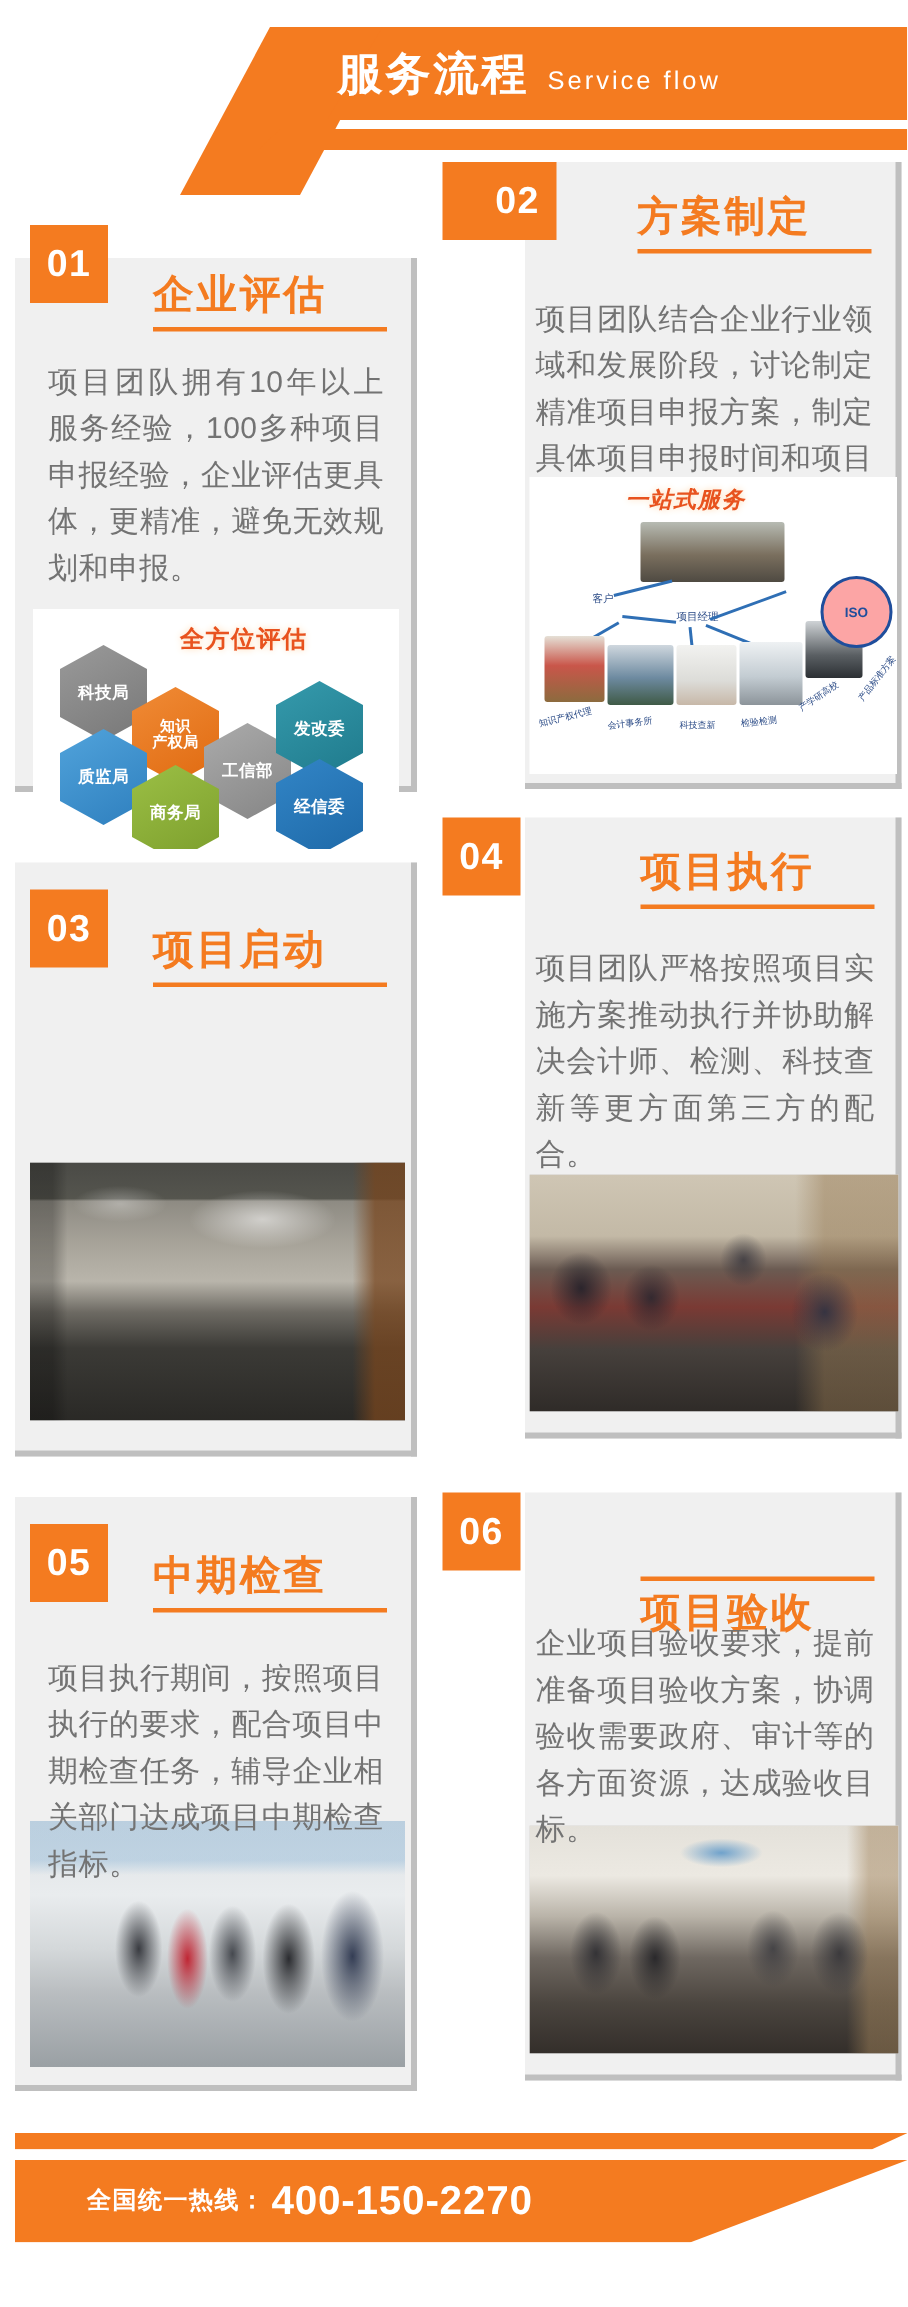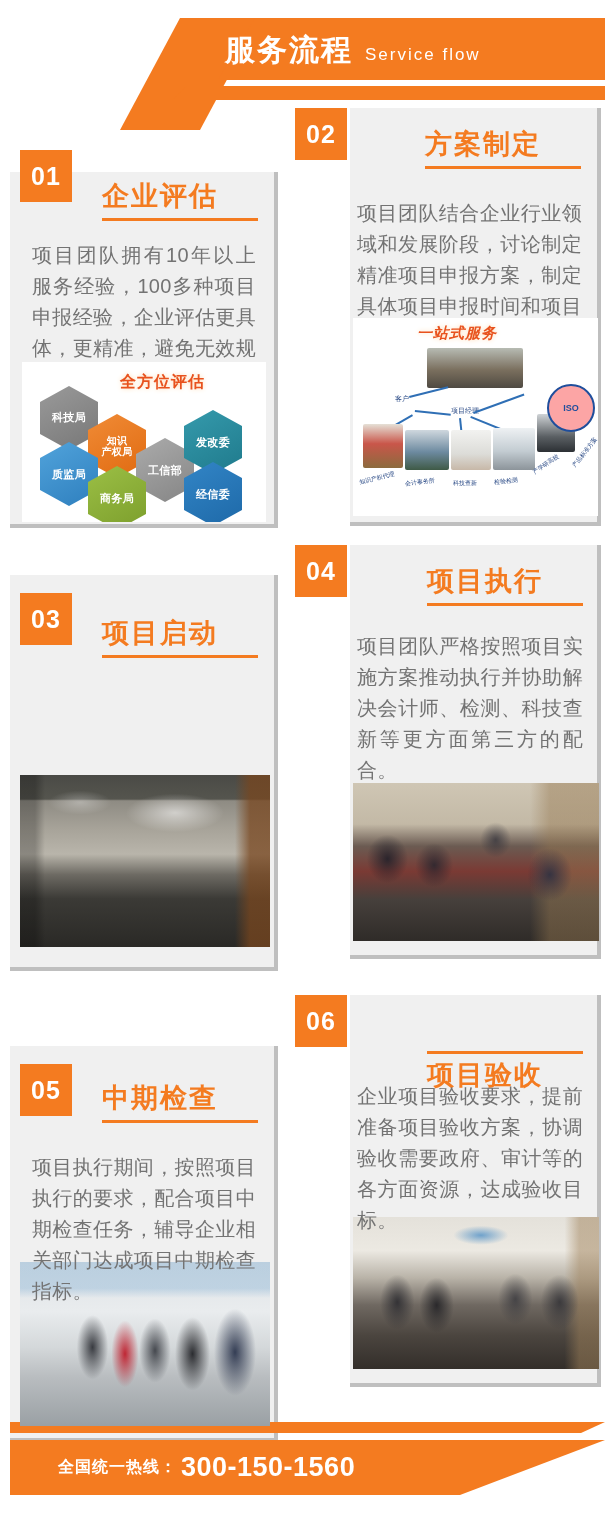--- a/index.html
+++ b/index.html
@@ -55,21 +55,21 @@
   .title-rule{position:absolute;height:3px;background:#F47B20;z-index:3;}
   .desc{
     position:absolute;color:#737373;font-size:20px;line-height:1.55;
     letter-spacing:.3px;z-index:3;text-align:justify;
   }
 
   
   .photo{position:absolute;overflow:hidden;z-index:2;background:#d9d9d9;}
 
   
-  .hexwrap{position:absolute;background:#fff;overflow:hidden;z-index:3;}
+  .hexwrap{position:absolute;background:#fff;overflow:hidden;z-index:3;margin-top:44px;}
   .hexwrap .hx-title{
     position:absolute;font-size:16px;font-weight:bold;color:#E8521E;
     letter-spacing:1px;text-shadow:0 0 5px #ffd9b0;
   }
   .hex{
     position:absolute;width:58px;height:64px;
     clip-path:polygon(50% 0,100% 25%,100% 75%,50% 100%,0 75%,0 25%);
     display:flex;align-items:center;justify-content:center;
     color:#fff;font-size:11px;font-weight:bold;text-align:center;line-height:1.15;
     letter-spacing:.3px;
@@ -186,21 +186,21 @@
 
   <div class="card" style="left:10px;top:150px;width:272px;height:380px;">
     <div class="body" style="left:0;top:22px;width:268px;height:356px;"></div>
     <div class="badge" style="left:10px;top:0;">01</div>
     <div class="title" style="left:92px;top:28px;">企业评估</div>
     <div class="title-rule" style="left:92px;top:68px;width:156px;"></div>
     <div class="desc" style="left:22px;top:90px;width:224px;">项目团队拥有10年以上服务经验，100多种项目申报经验，企业评估更具体，更精准，避免无效规划和申报。</div>
 
     <div class="hexwrap" style="left:12px;top:212px;width:244px;height:160px;">
       <div class="hx-title" style="left:98px;top:10px;">全方位评估</div>
-      <div class="hex" style="left:18px;top:24px;background:linear-gradient(150deg,#9a9a9a,#777);font-family:Liberation Mono, monospace;">
+      <div class="hex" style="left:18px;top:24px;background:linear-gradient(150deg,#9a9a9a,#777);">
           <span>科技局</span>
         </div>
       <div class="hex" style="left:66px;top:52px;background:linear-gradient(150deg,#F08B36,#E06A10);font-size:10px;">
           <span style="white-space:pre-line">知识
 产权局</span>
         </div>
       <div class="hex" style="left:18px;top:80px;background:linear-gradient(150deg,#51A3DB,#2E7FBE);">
           <span>质监局</span>
         </div>
       <div class="hex" style="left:114px;top:76px;background:linear-gradient(150deg,#ababab,#858585);">
@@ -213,21 +213,21 @@
           <span>发改委</span>
         </div>
       <div class="hex" style="left:162px;top:100px;background:linear-gradient(150deg,#3285C6,#1E69A8);">
           <span>经信委</span>
         </div>
     </div>
   </div>
 
   <div class="card" style="left:295px;top:108px;width:310px;height:422px;">
     <div class="body" style="left:55px;top:0;width:251px;height:418px;"></div>
-    <div class="badge" style="left:0;top:0;">02</div>
+    <div class="badge" style="left:0;top:0;padding-left:24px;">02</div>
     <div class="title" style="left:130px;top:18px;">方案制定</div>
     <div class="title-rule" style="left:130px;top:58px;width:156px;"></div>
     <div class="desc" style="left:62px;top:90px;width:225px;">项目团队结合企业行业领域和发展阶段，讨论制定精准项目申报方案，制定具体项目申报时间和项目申报流程。</div>
 
     <div class="oss" style="left:58px;top:210px;width:245px;height:198px;text-align:right;">
       <div class="oss-title" style="left:64px;top:6px;">一站式服务</div>
       <div class="thumb" style="left:74px;top:30px;width:96px;height:40px;background:linear-gradient(180deg,#b7bbb3,#7a6f5e 55%,#4f4a42);"></div>
       <div class="nodelbl" style="left:42px;top:76px;">客户</div>
       <div class="nodelbl" style="left:98px;top:88px;">项目经理</div>
       <div class="arrow" style="left:56px;top:78px;width:40px;transform:rotate(-14deg);"></div>
@@ -269,21 +269,21 @@
     <div class="body" style="left:55px;top:0;width:251px;height:414px;"></div>
     <div class="badge" style="left:0;top:0;">04</div>
     <div class="title" style="left:132px;top:18px;">项目执行</div>
     <div class="title-rule" style="left:132px;top:58px;width:156px;"></div>
     <div class="desc" style="left:62px;top:86px;width:226px;">项目团队严格按照项目实施方案推动执行并协助解决会计师、检测、科技查新等更方面第三方的配合。</div>
     <div class="photo" style="left:58px;top:238px;width:246px;height:158px;">
       <div class="ph-meet"></div>
     </div>
   </div>
 
-  <div class="card" style="left:10px;top:1046px;width:272px;height:400px;">
+  <div class="card" style="left:10px;top:998px;width:272px;height:400px;">
     <div class="body" style="left:0;top:0;width:268px;height:396px;"></div>
     <div class="badge" style="left:10px;top:18px;">05</div>
     <div class="title" style="left:92px;top:34px;">中期检查</div>
     <div class="title-rule" style="left:92px;top:74px;width:156px;"></div>
     <div class="desc" style="left:22px;top:106px;width:224px;">项目执行期间，按照项目执行的要求，配合项目中期检查任务，辅导企业相关部门达成项目中期检查指标。</div>
     <div class="photo" style="left:10px;top:216px;width:250px;height:164px;">
       <div class="ph-hall"></div>
     </div>
   </div>
 
@@ -296,17 +296,17 @@
     <div class="photo" style="left:58px;top:222px;width:246px;height:152px;">
       <div class="ph-conf"></div>
     </div>
   </div>
 
   <div class="footer">
     <div class="f-thin"></div>
     <div class="f-band"></div>
     <div class="f-text">
       <span class="lbl">全国统一热线：</span>
-      <span class="num">300-150-1560</span>
+      <span class="num">400-150-2270</span>
     </div>
   </div>
 
 </div>
 
 </body></html>

